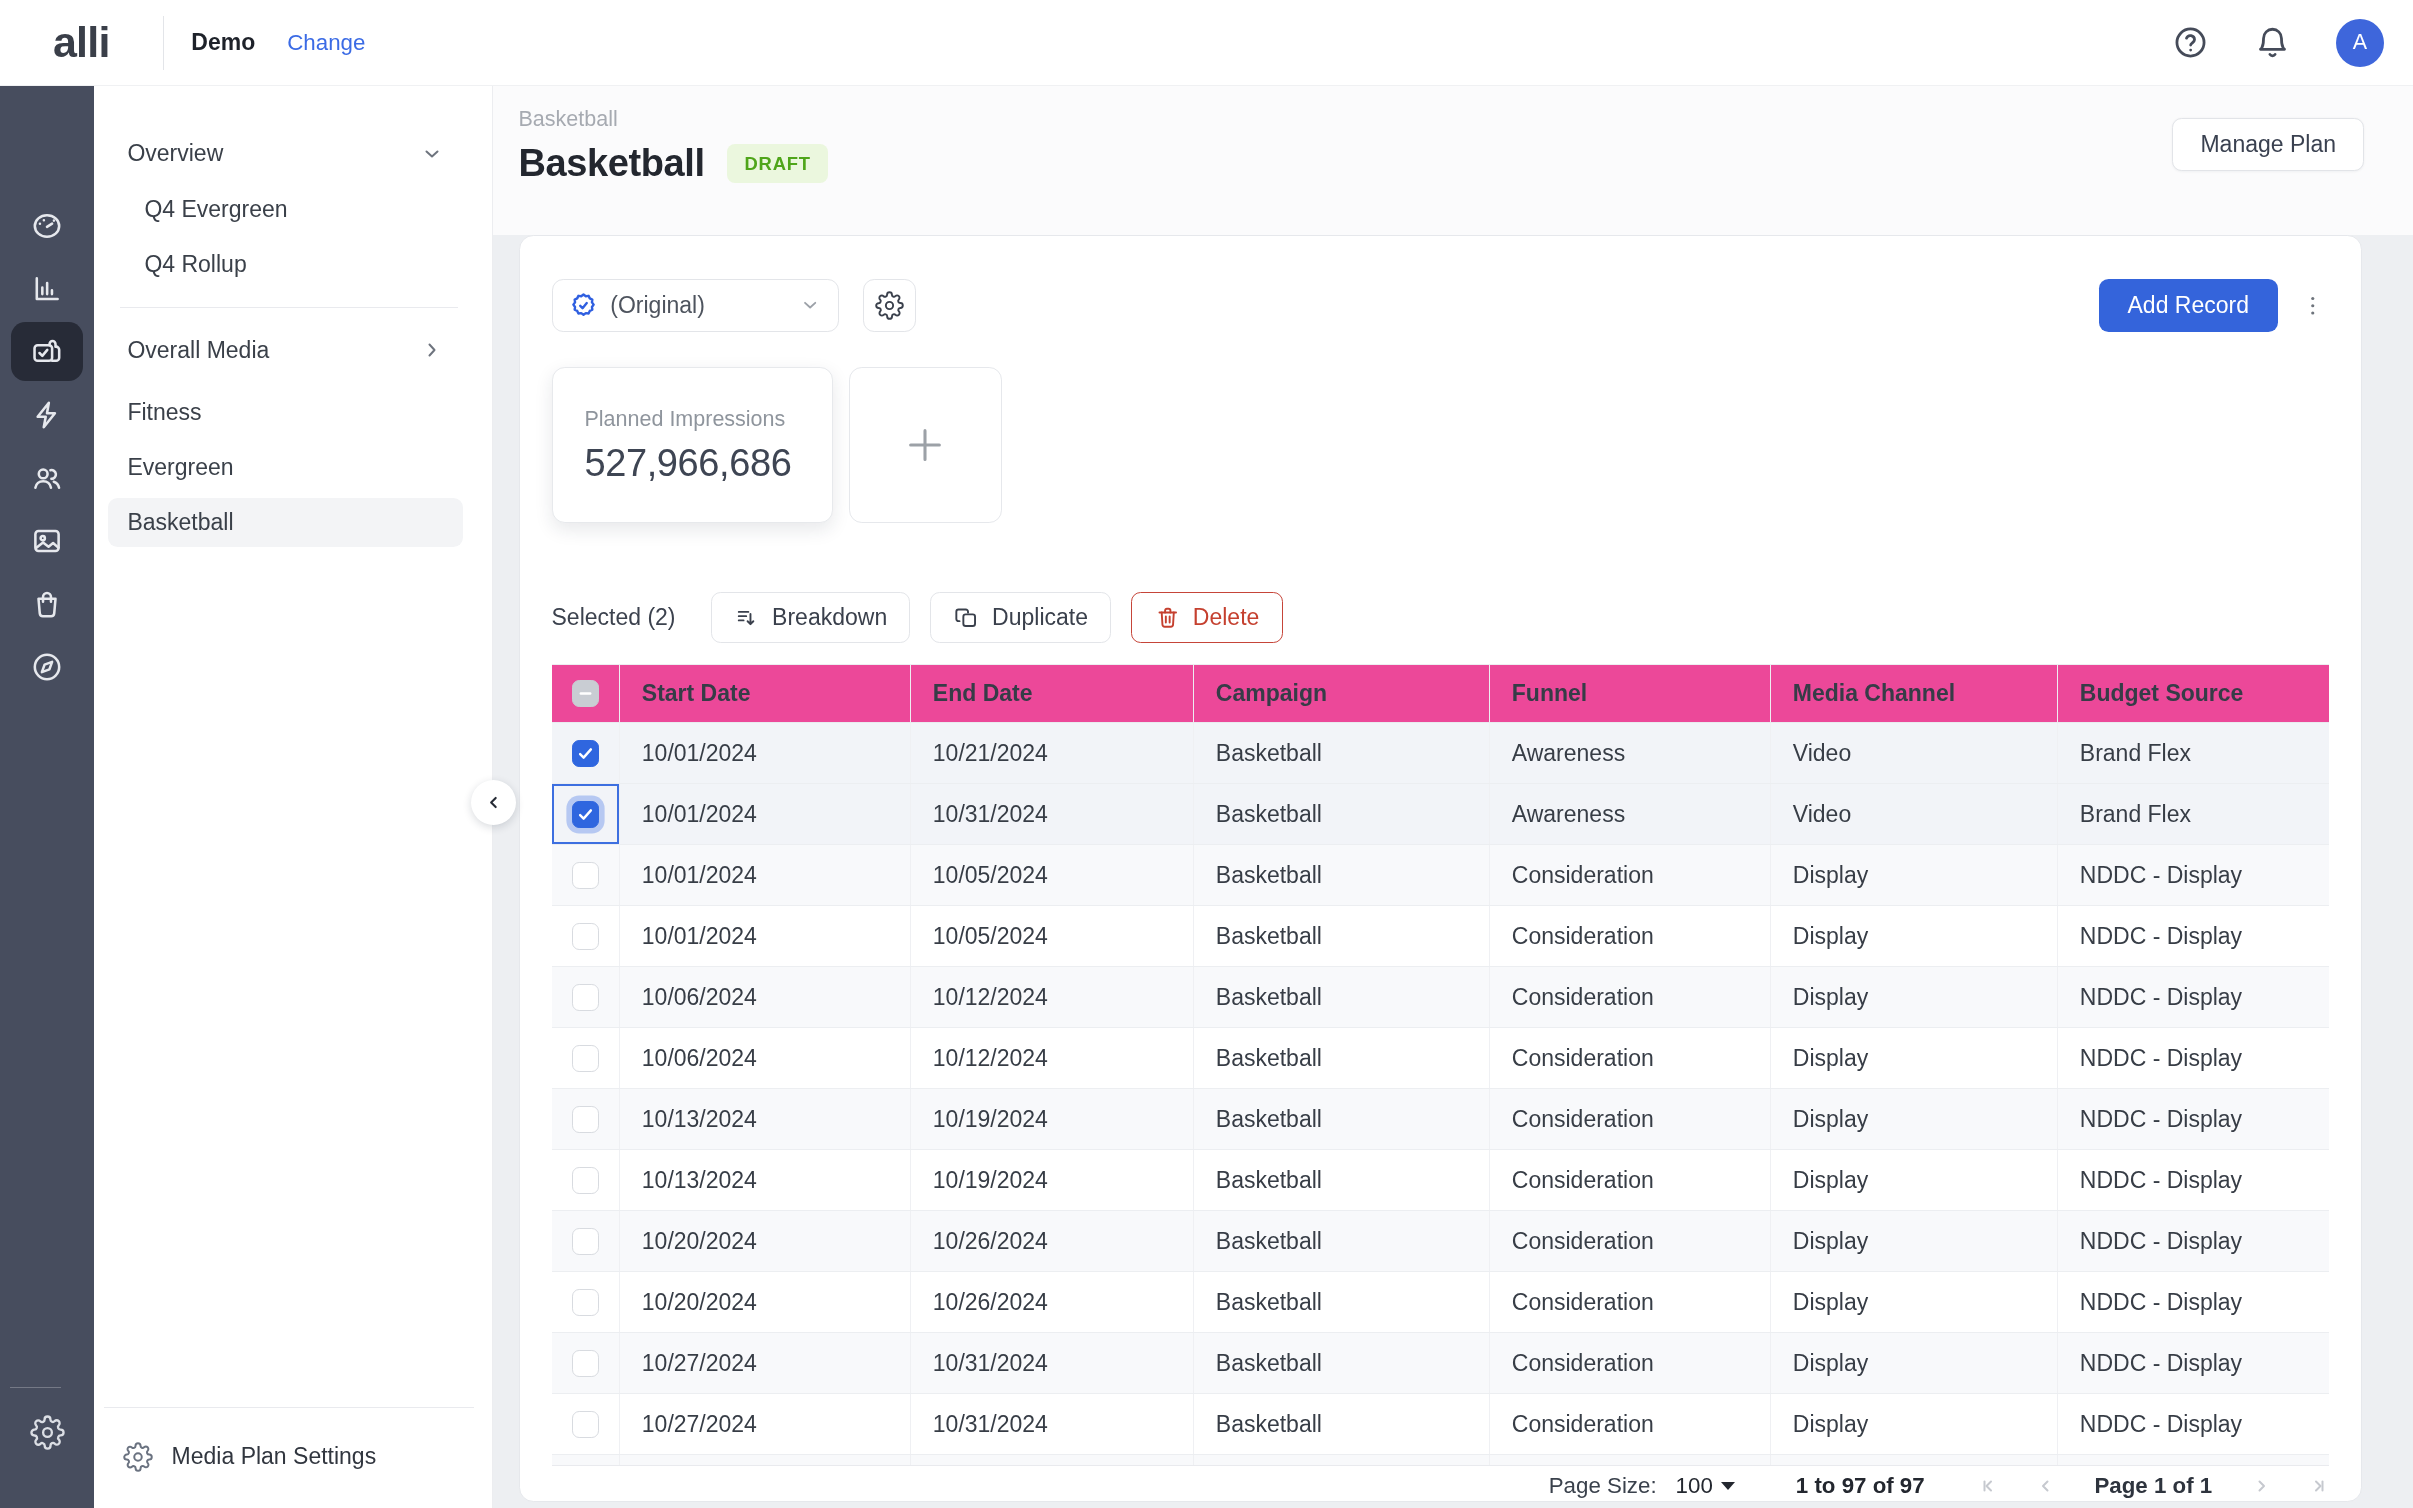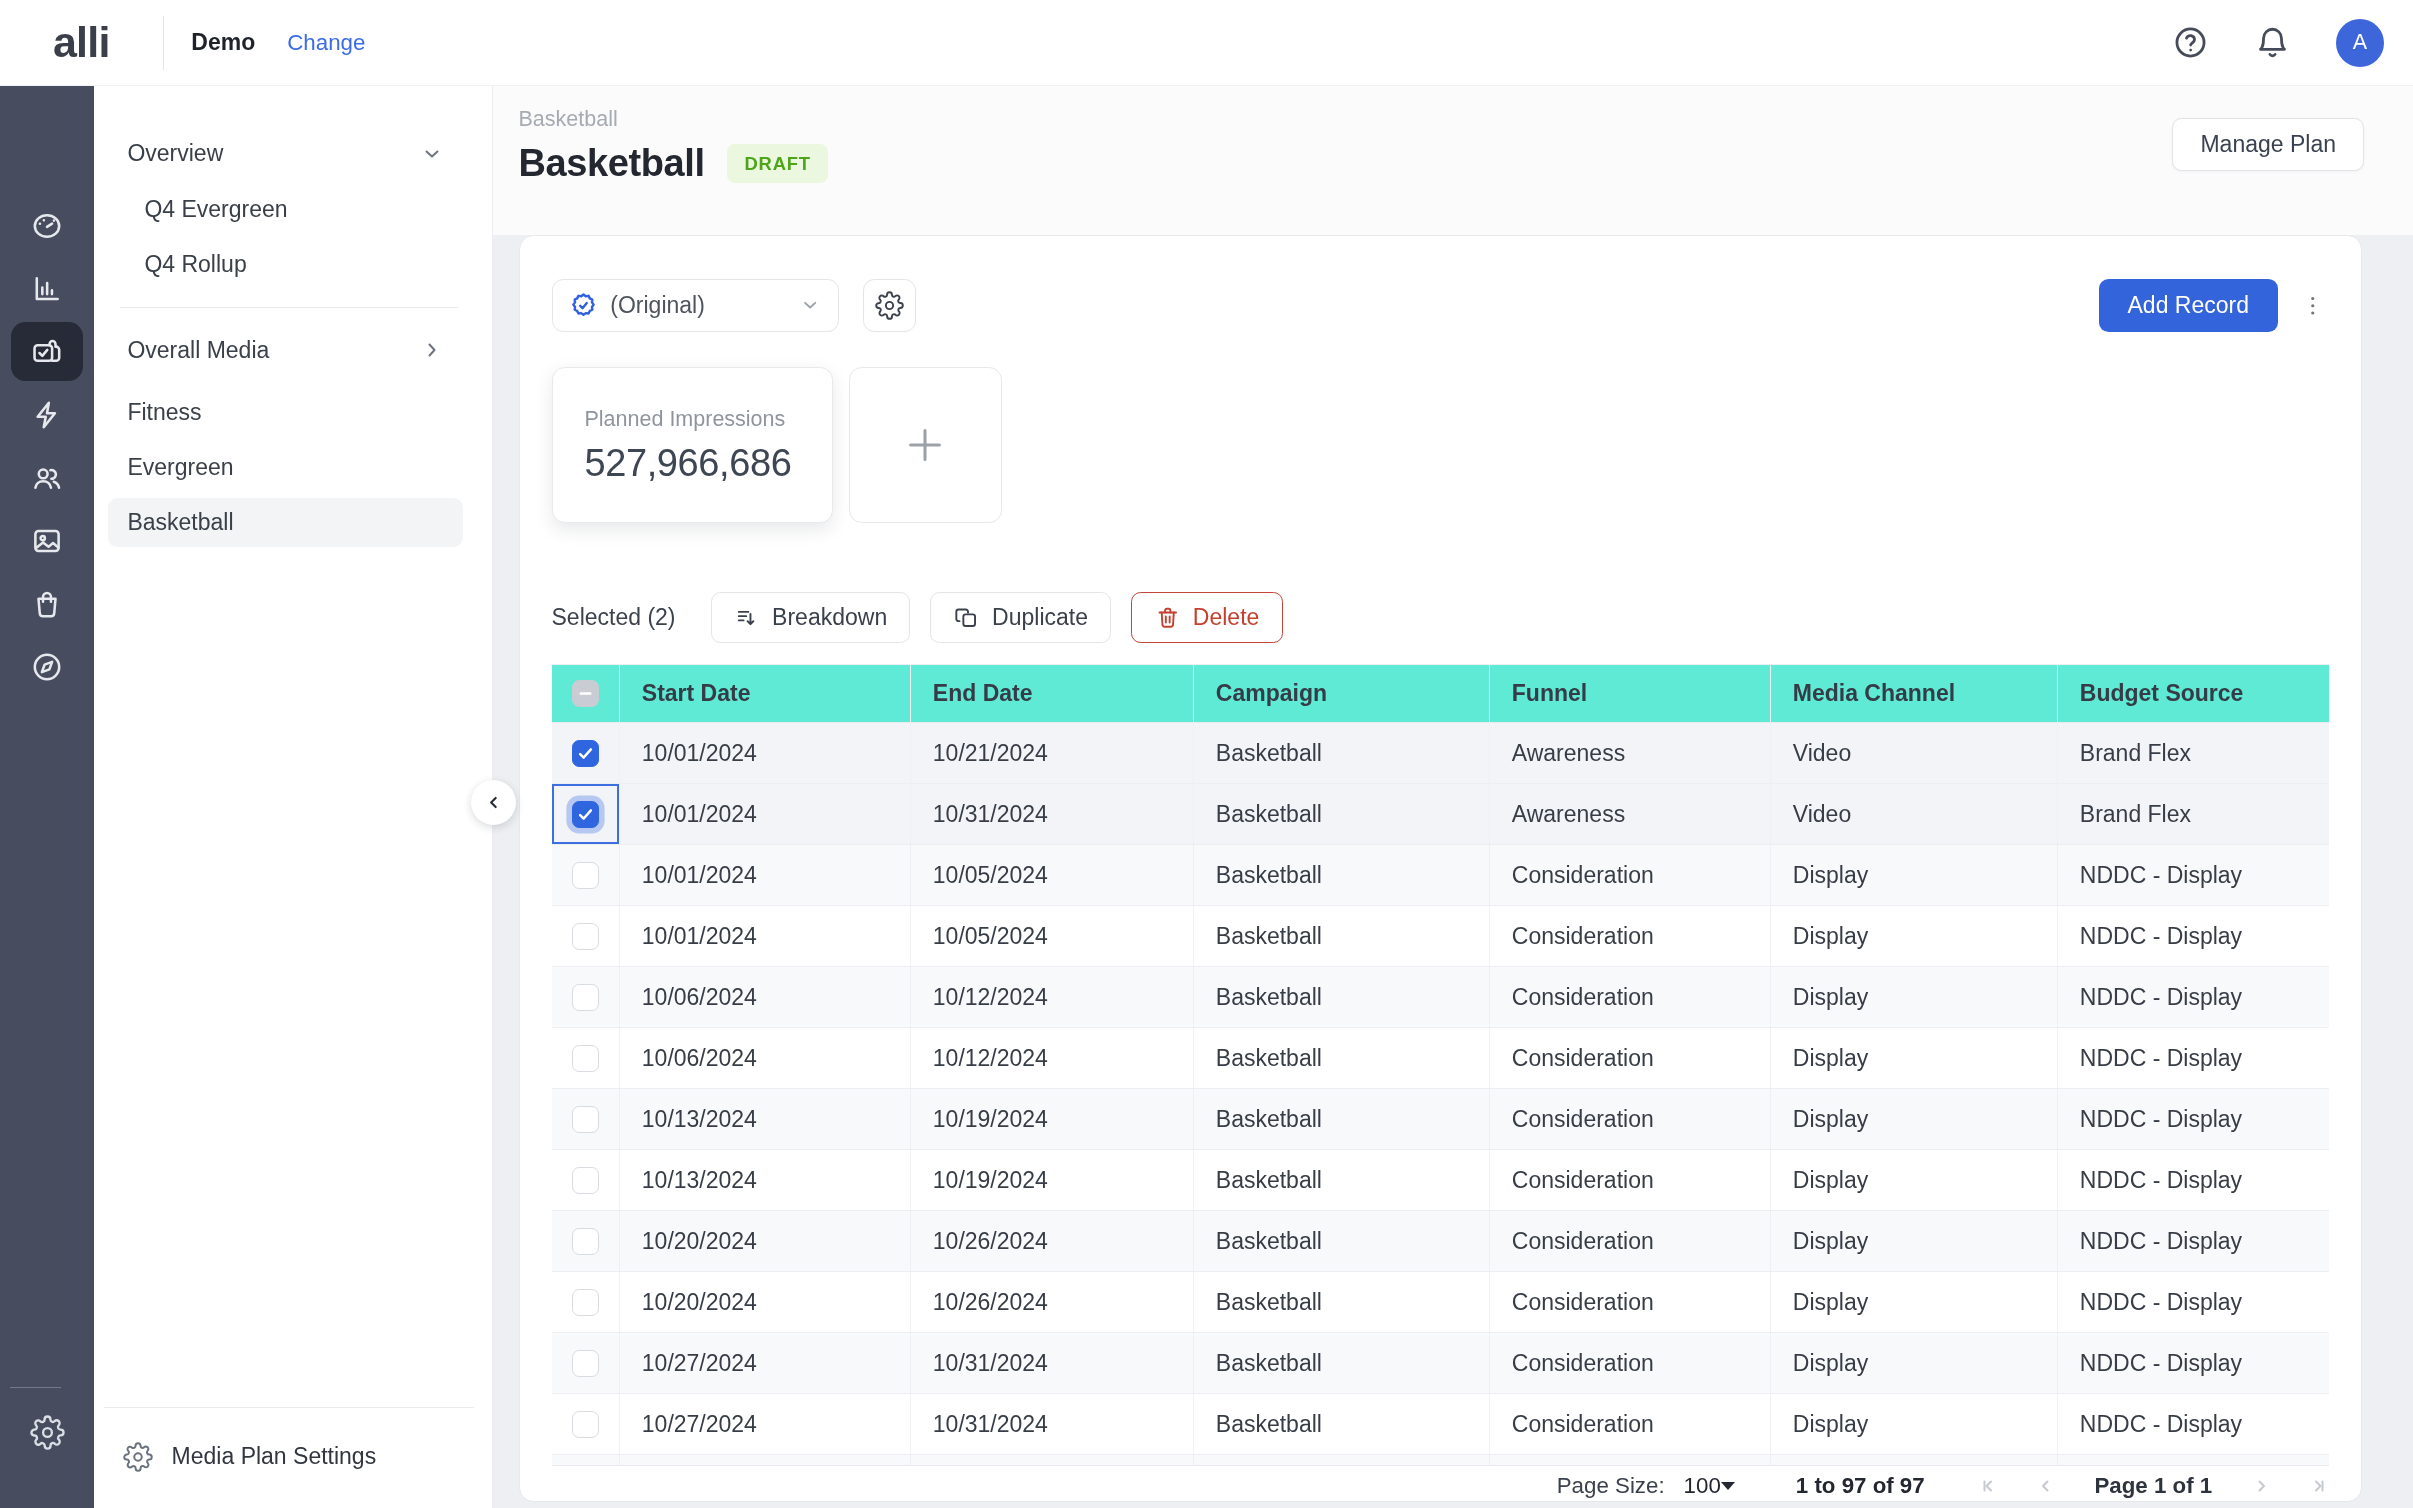--- a/index.html
+++ b/index.html
@@ -109,21 +109,21 @@
     display:flex; align-items:center; gap:12.8px; padding:0 22.3px; font-size:23px; color:#3A404C;
     font-family:inherit; cursor:pointer; }
   .bulk-btn svg { width:25.5px; height:25.5px; }
   .bulk-btn.breakdown { margin-left:35px; }
   .bulk-btn.duplicate { margin-left:20px; }
   .bulk-btn.delete { margin-left:20px; border-color:#C64539; color:#C5402F; }
 
   
   .table { margin-top:21px; }
   .thead, .trow, .sliver { display:grid; grid-template-columns:68px 291px 283px 296px 281px 287px 1fr; }
-  .thead { height:59px; background:#5eead4; border-top:0.8px solid #EDEEF1; border-bottom:0.8px solid #E9EBEF; }
+  .thead { height:59px; background:#ec4899; border-top:0.8px solid #EDEEF1; border-bottom:0.8px solid #E9EBEF; }
   .thead .hcell { display:flex; align-items:center; padding-left:22.3px; font-size:23px; font-weight:700;
     color:#363C47; border-right:0.8px solid #EDEEF1; }
   .thead .hcell:last-child { border-right:none; }
   .thead .cb-cell { padding-left:0; justify-content:center; }
   .trow { height:61px; border-bottom:0.8px solid #ECEEF1; background:#fff; }
   .trow.striped { background:#F8F9FB; }
   .trow.selected { background:#F2F4F8; }
   .cell { display:flex; align-items:center; padding-left:22.3px; font-size:23px; color:#373D46;
     border-right:0.8px solid #EFF0F3; overflow:hidden; white-space:nowrap; }
   .cell:last-child { border-right:none; }
@@ -137,21 +137,21 @@
   .cb.indeterminate { background:#C9CDD3; border-color:#C9CDD3; color:#fff; }
   .sliver { height:9.6px; background:#F8F9FB; }
   .sliver div { border-right:0.8px solid #EFF0F3; }
   .sliver div:last-child { border-right:none; }
 
   
   .tfooter { height:42px; border-top:0.8px solid #E9EAEE; display:flex; align-items:center;
     justify-content:flex-end; }
   .psize-label { font-size:22.3px; color:#3A414C; }
   .psize-value { font-size:22.3px; font-weight:500; color:#23272F; margin-left:19px; display:flex;
-    align-items:center; cursor:pointer; }
+    align-items:center; gap:8px; cursor:pointer; }
   .caret { width:0; height:0; border-left:7.2px solid transparent; border-right:7.2px solid transparent;
     border-top:8.8px solid #23272F; }
   .range-text { font-size:22.3px; font-weight:700; color:#23272F; margin-left:61px; }
   .pager { display:flex; align-items:center; margin-left:53px; gap:32px; }
   .pg-btn { width:24px; height:24px; color:#C6C9CF; cursor:pointer; }
   .pg-btn svg { width:24px; height:24px; }
   .page-text { font-size:22.3px; font-weight:700; color:#2E343E; margin:0 4.8px; }
 </style>
 </head>
 <body>

